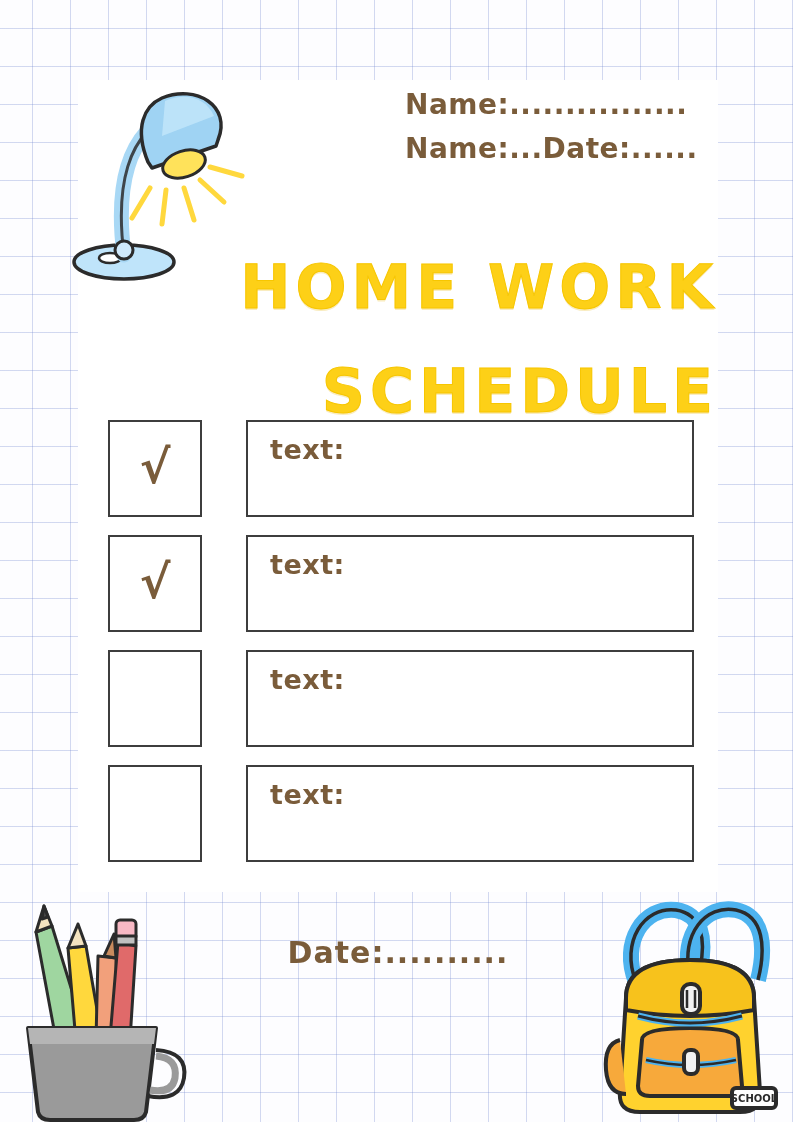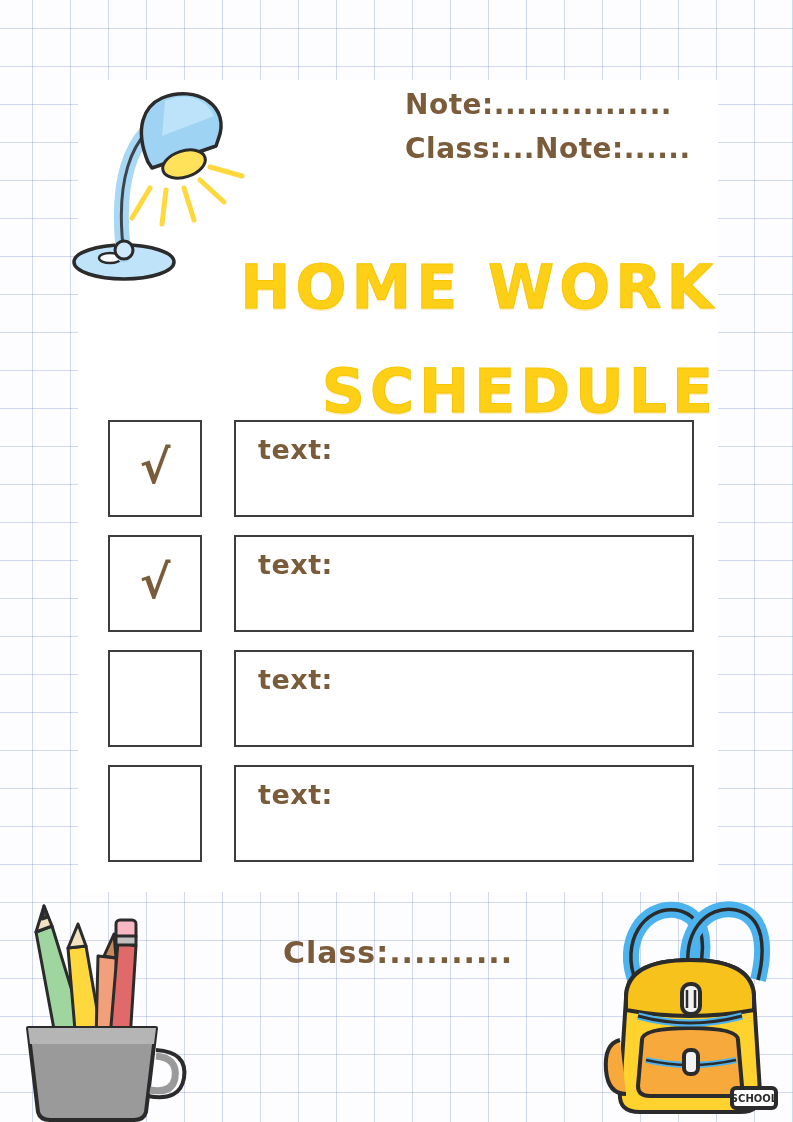--- a/index.html
+++ b/index.html
@@ -104,21 +104,21 @@
     position: absolute;
     left: 50%;
     top: 50%;
     transform: translate(-50%, -54%);
     color: #7a5c3a;
     font-size: 46px;
     font-weight: 700;
     line-height: 1;
   }
   .textbox {
-    margin-left: 32px;
+    margin-left: 44px;
     flex: 1 1 auto;
     border: 2px solid #3d3d3d;
     box-sizing: border-box;
     background: #ffffff;
     padding: 12px 0 8px 22px;
   }
   .textbox .label {
     color: #7a5c3a;
     font-weight: 700;
     font-size: 27px;
@@ -170,22 +170,22 @@
 
       <circle cx="58" cy="178" r="9" fill="#cfe9fb" stroke="#2b2b2b" stroke-width="3"></circle>
 
       <path d="M96 26 C 130 12, 166 34, 152 68 L 150 74 L 86 96 L 82 90 C 68 56, 78 34, 96 26 Z" fill="#9fd3f3" stroke="#2b2b2b" stroke-width="3.5" stroke-linejoin="round"></path>
       <path d="M99 29 C 120 20, 140 26, 148 44 L 96 64 Z" fill="#bfe4fa" opacity="0.9"></path>
 
       <ellipse cx="118" cy="92" rx="22" ry="13" transform="rotate(-18 118 92)" fill="#ffe25a" stroke="#2b2b2b" stroke-width="3"></ellipse>
     </svg>
   </div>
 
-  <div class="hand" id="name-line">Note:................</div>
-  <div class="hand" id="class-date-line">Class:...Note:......</div>
+  <div class="hand" id="name-line">Name:................</div>
+  <div class="hand" id="class-date-line">Name:...Date:......</div>
 
   <div id="title">
     <span>HOME WORK</span>
     <span class="line2">SCHEDULE</span>
   </div>
 
   <div id="checklist">
 
     <div class="row">
       <div class="checkbox">
@@ -218,21 +218,21 @@
       <div class="checkbox">
         <span class="tick"></span>
       </div>
       <div class="textbox">
         <span class="label">text:</span>
       </div>
     </div>
 
   </div>
 
-  <div id="note" class="hand">Class:..........</div>
+  <div id="note" class="hand">Date:..........</div>
 
   <div class="deco" id="pencils">
     <svg viewBox="0 0 190 232" width="190" height="232">
 
       <g stroke="#2b2b2b" stroke-width="3" stroke-linejoin="round">
 
         <path d="M30 42 L46 36 L78 140 L50 150 Z" fill="#9fd6a0"></path>
         <path d="M30 42 L46 36 L38 16 Z" fill="#f3e2c0"></path>
         <path d="M36 29 L42 27 L38 16 Z" fill="#4b4b4b"></path>
 

